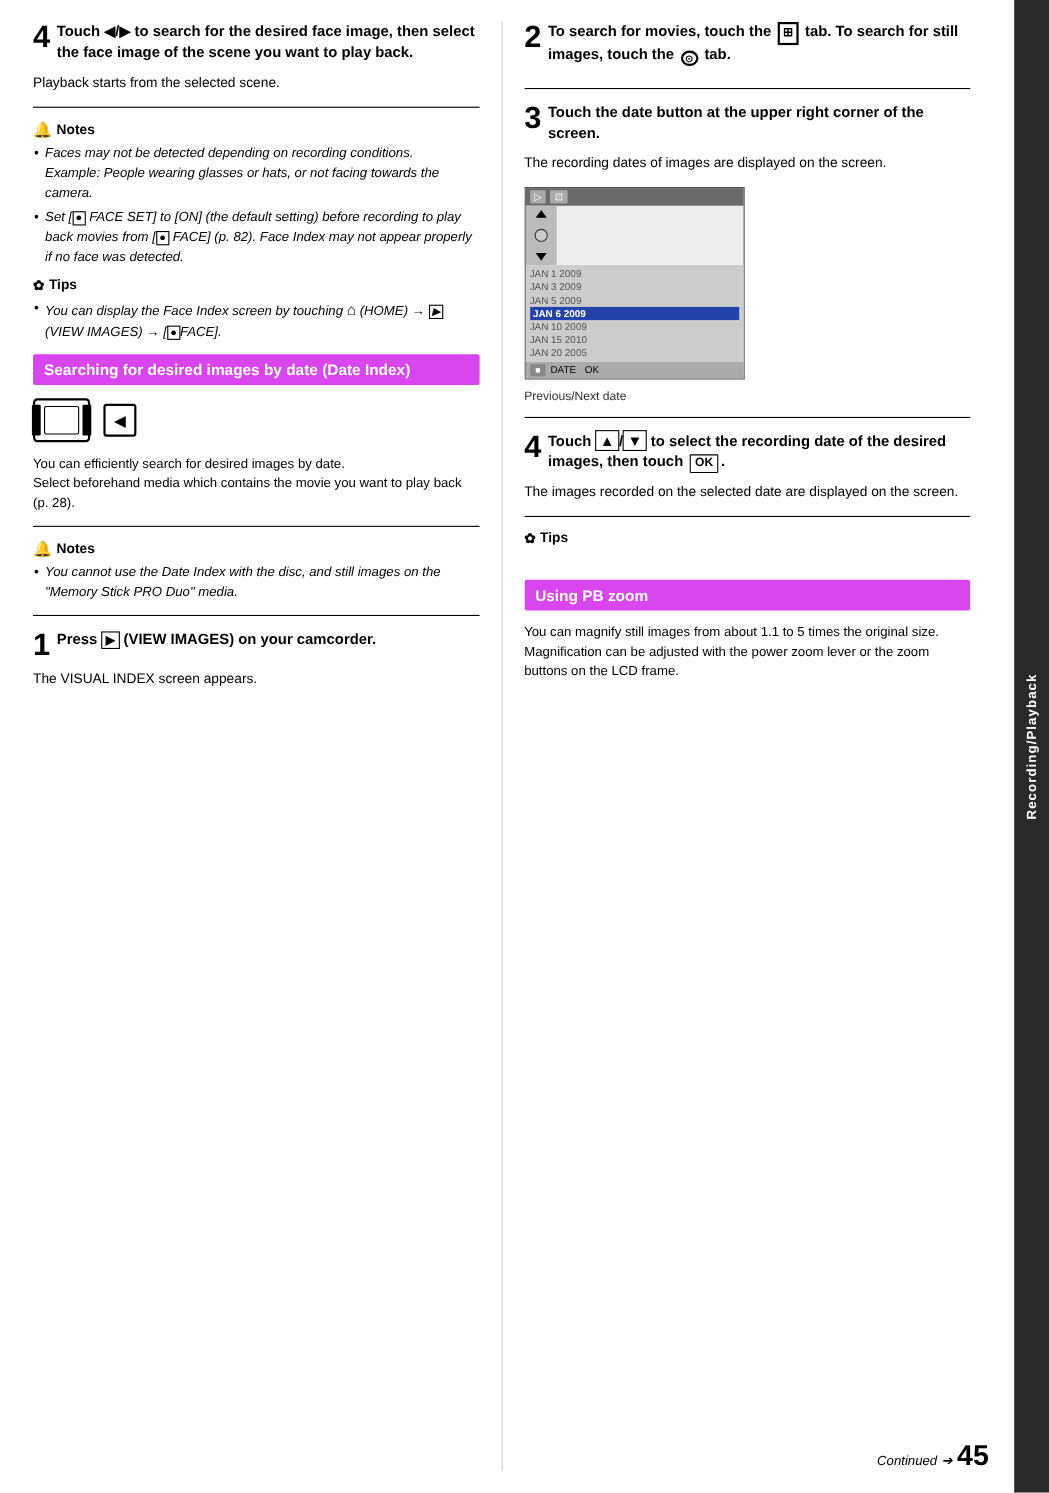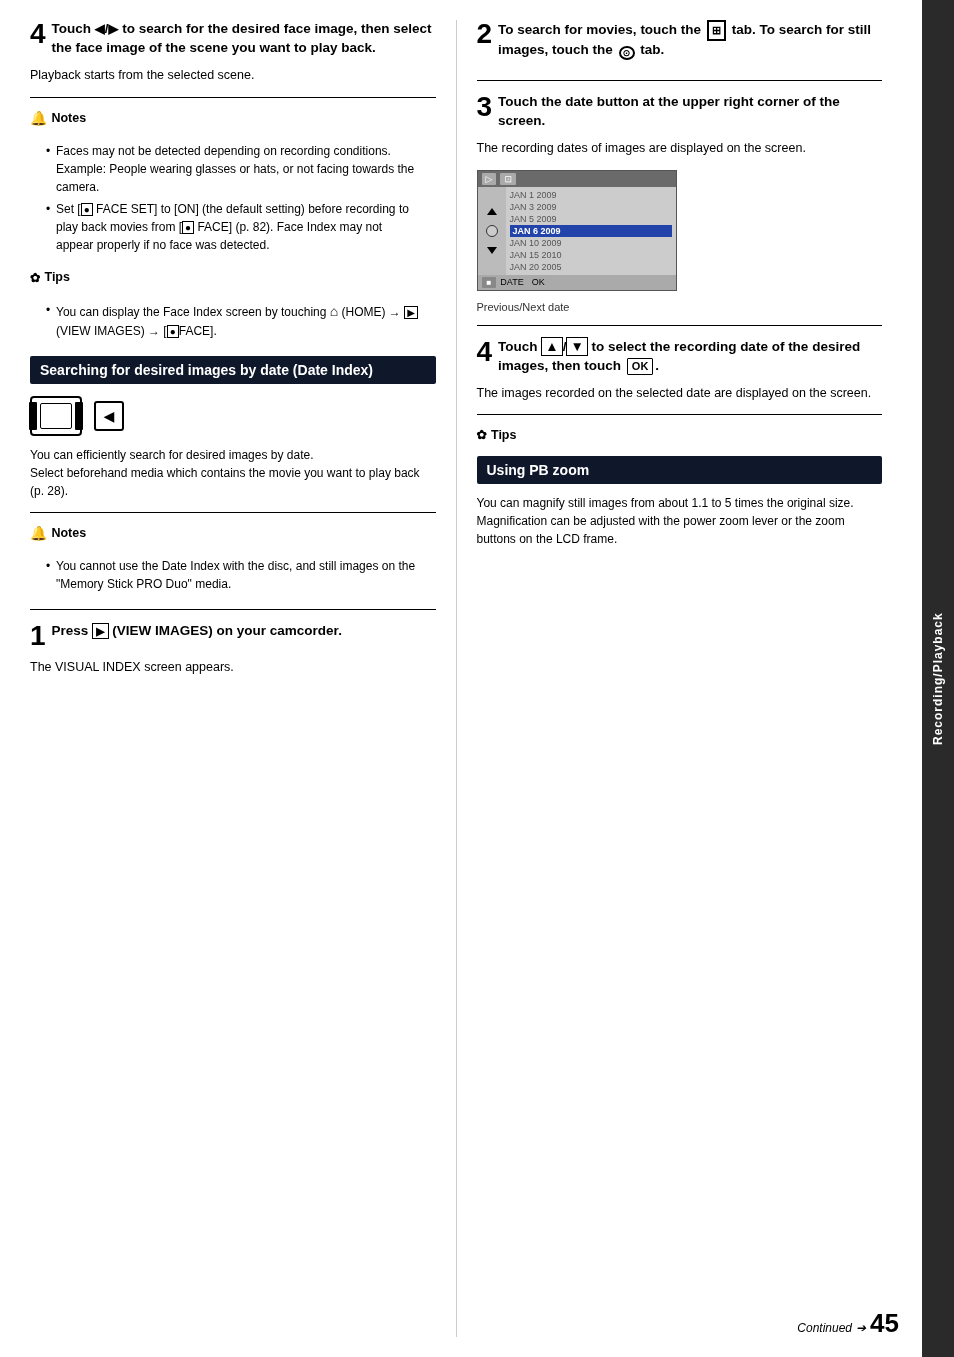--- a/index.html
+++ b/index.html
@@ -91,36 +91,37 @@
       align-items: center;
       gap: 4px;
       margin-bottom: 4px;
     }
     .note-icon {
       font-size: 14px;
     }
     .notes-list, .tips-list {
       list-style: none;
       padding: 0;
-      margin: 16px;
+      margin: 1px;
+      font-style: italic;
     }
     .notes-list li, .tips-list li {
       font-size: 12px;
       line-height: 1.5;
       padding-left: 10px;
       position: relative;
       margin-bottom: 4px;
     }
     .notes-list li::before, .tips-list li::before {
       content: "•";
       position: absolute;
       left: 0;
     }
     .section-box {
-      background: #0f172a;
+      background: #d946ef;
       color: #fff;
       padding: 6px 10px;
       font-size: 14px;
       font-weight: bold;
       margin: 12px 0 10px 0;
       border-radius: 2px;
     }
     .icon-row {
       display: flex;
       gap: 12px;
@@ -190,20 +191,21 @@
     }
     .date-display-header .tab-icon {
       background: #aaa;
       color: #fff;
       font-size: 9px;
       padding: 1px 4px;
       border-radius: 1px;
     }
     .date-display-body {
       display: flex;
+      flex-direction: column;
     }
     .date-display-left {
       width: 28px;
       background: #bbb;
       display: flex;
       flex-direction: column;
       align-items: center;
       justify-content: center;
       gap: 10px;
       padding: 4px 2px;
@@ -467,21 +469,21 @@
 
       <hr class="divider">
 
       <div class="tips-section">
         <div class="tips-title">
           <span>✿</span>
           <span>Tips</span>
         </div>
       </div>
 
-      <div class="section-box" style="margin-top: 14px;">
+      <div class="section-box" style="margin-top: 30px;">
         <span>Using PB zoom</span>
       </div>
       <div class="small-text">
         You can magnify still images from about 1.1 to 5 times the original size.<br>
         Magnification can be adjusted with the power zoom lever or the zoom buttons on the LCD frame.
       </div>
 
     </div>
   </div>
 

